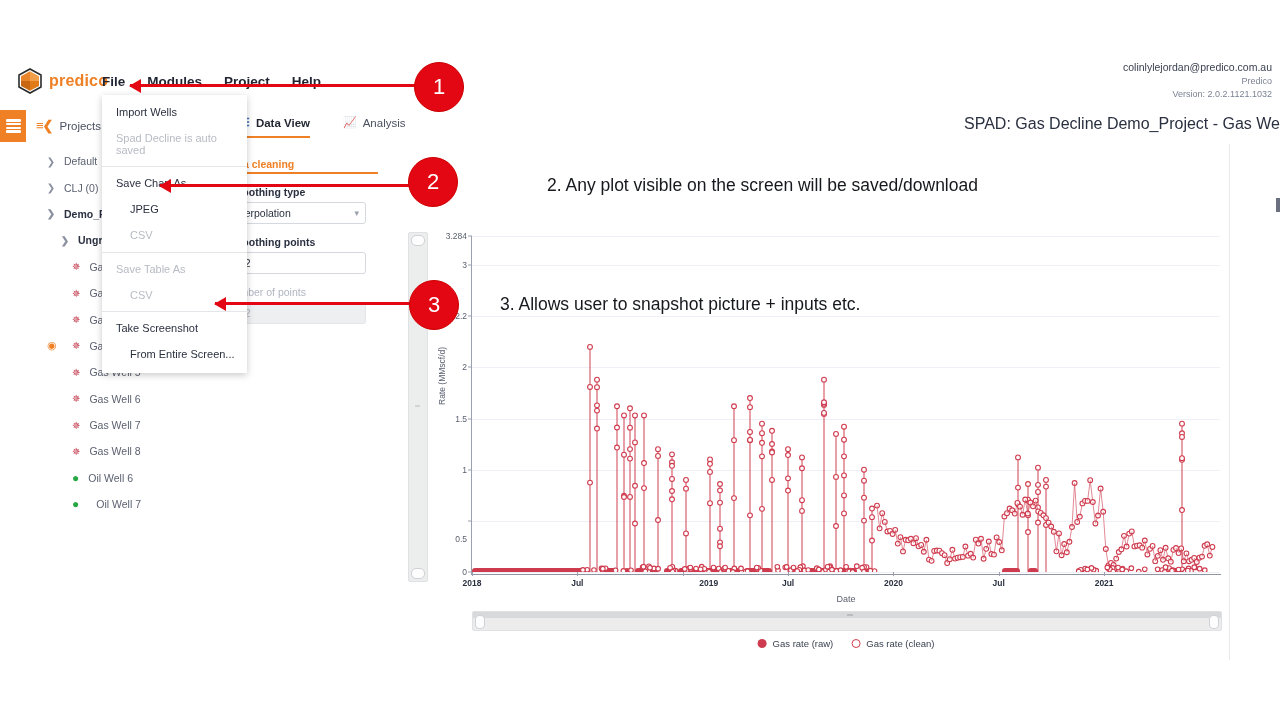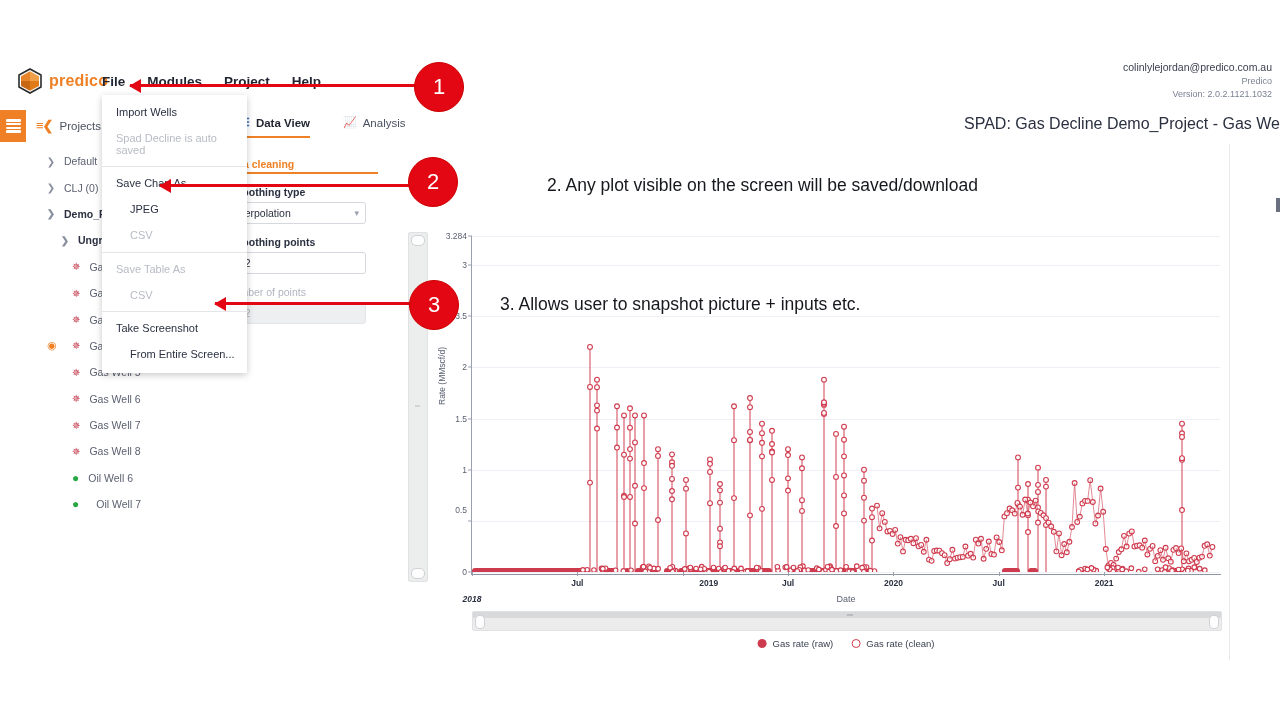--- a/index.html
+++ b/index.html
@@ -258,43 +258,43 @@
 <div class="abs" id="ylabel">Rate (MMscf/d)</div>
 <div class="abs" id="xlabel">Date</div>
 
 <div class="abs" id="plot">
 
   <div id="ylayer">
       <div class="gridline" style="top: 336px;"></div>
       <div class="ytick" style="top: 336px;">0</div>
       <div class="ytickmark" style="top: 336px;"></div>
       <div class="gridline" style="top: 284.843px;"></div>
-      <div class="ytick" style="top: 274px;">0.5</div>
+      <div class="ytick" style="top: 303px;">0.5</div>
       <div class="ytickmark" style="top: 284.843px;"></div>
       <div class="gridline" style="top: 233.686px;"></div>
       <div class="ytick" style="top: 233.686px;">1</div>
       <div class="ytickmark" style="top: 233.686px;"></div>
       <div class="gridline" style="top: 182.529px;"></div>
       <div class="ytick" style="top: 182.529px;">1.5</div>
       <div class="ytickmark" style="top: 182.529px;"></div>
       <div class="gridline" style="top: 131.371px;"></div>
       <div class="ytick" style="top: 131.371px;">2</div>
       <div class="ytickmark" style="top: 131.371px;"></div>
       <div class="gridline" style="top: 80.2144px;"></div>
-      <div class="ytick" style="top: 80.2144px;">3.5</div>
+      <div class="ytick" style="top: 80.2144px;">2.2</div>
       <div class="ytickmark" style="top: 80.2144px;"></div>
       <div class="gridline" style="top: 29.0572px;"></div>
       <div class="ytick" style="top: 29.0572px;">3</div>
       <div class="ytickmark" style="top: 29.0572px;"></div>
       <div class="gridline" style="top: 0px;"></div>
       <div class="ytick" style="top: 0px;">3.284</div>
       <div class="ytickmark" style="top: 0px;"></div>
     </div>
   <div id="xlayer">
-      <div class="xtick" style="left: 0px; position: absolute; top: 358px; font-style: italic;">2018</div>
+      <div class="xtick" style="left: 0px; position: absolute; top: 342px;">2018</div>
       <div class="xtickmark" style="left: 0px; position: absolute; top: 336px;"></div>
       <div class="xtick" style="left: 105.352px; position: absolute; top: 342px;">Jul</div>
       <div class="xtickmark" style="left: 105.352px; position: absolute; top: 336px;"></div>
       <div class="xtick" style="left: 210.704px; position: absolute; top: 342px; margin-left: 26px;">2019</div>
       <div class="xtickmark" style="left: 210.704px; position: absolute; top: 336px;"></div>
       <div class="xtick" style="left: 316.056px; position: absolute; top: 342px;">Jul</div>
       <div class="xtickmark" style="left: 316.056px; position: absolute; top: 336px;"></div>
       <div class="xtick" style="left: 421.408px; position: absolute; top: 342px;">2020</div>
       <div class="xtickmark" style="left: 421.408px; position: absolute; top: 336px;"></div>
       <div class="xtick" style="left: 526.761px; position: absolute; top: 342px;">Jul</div>

